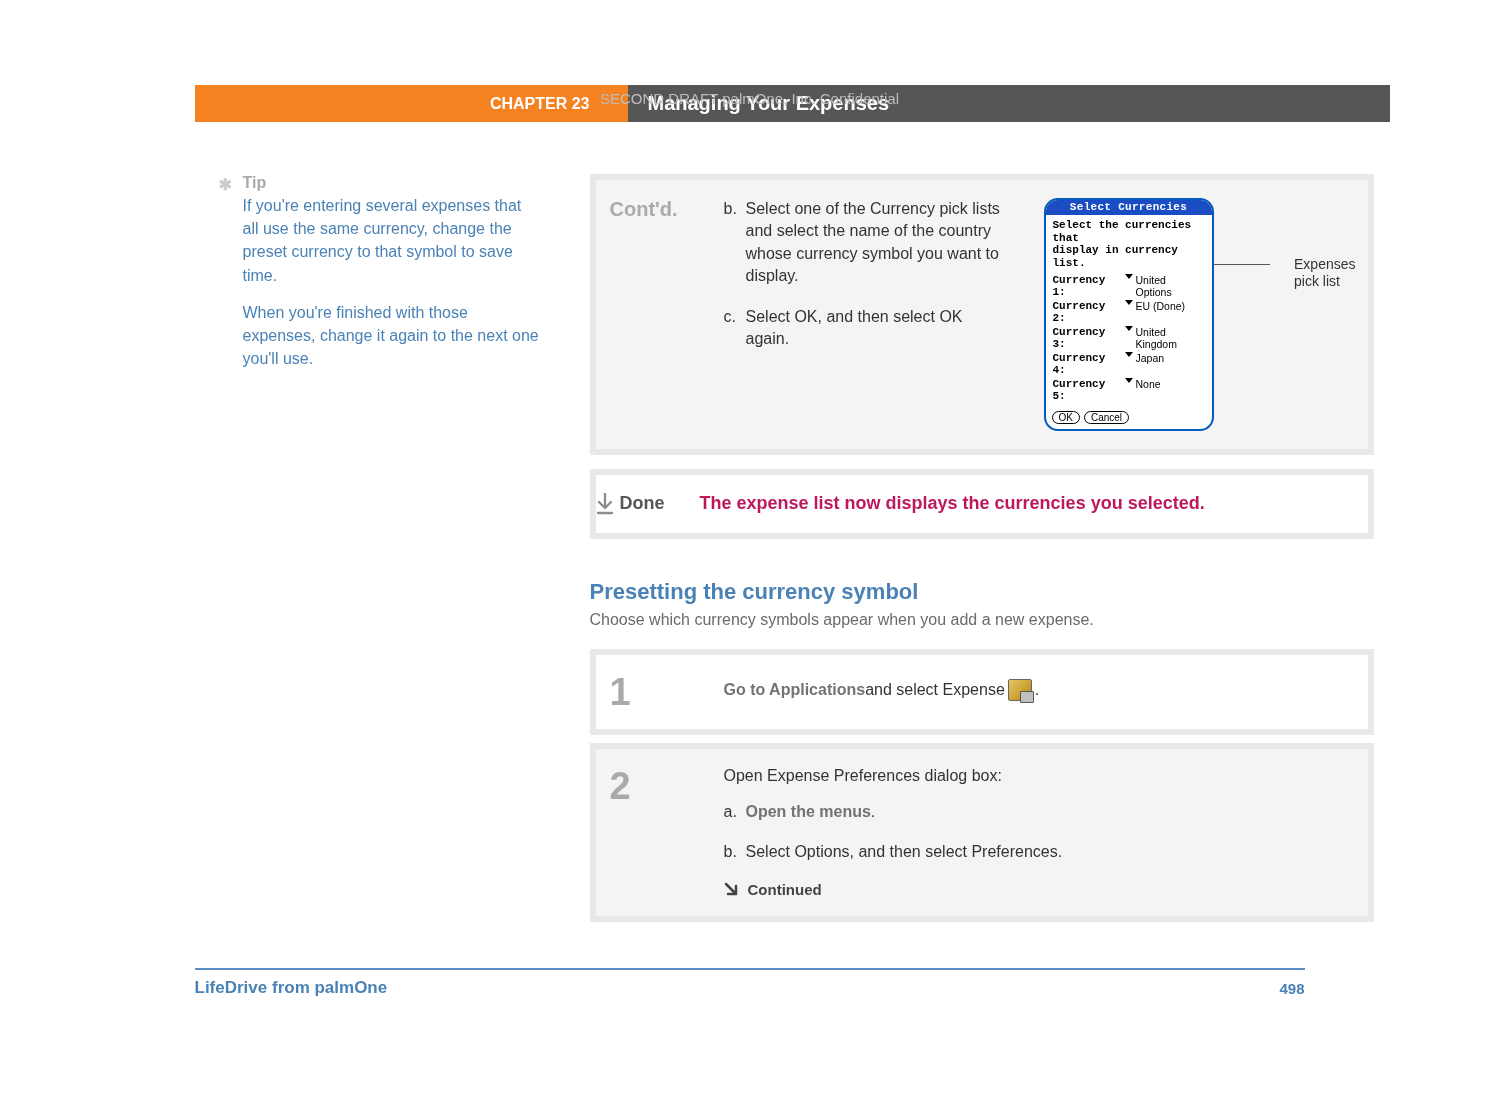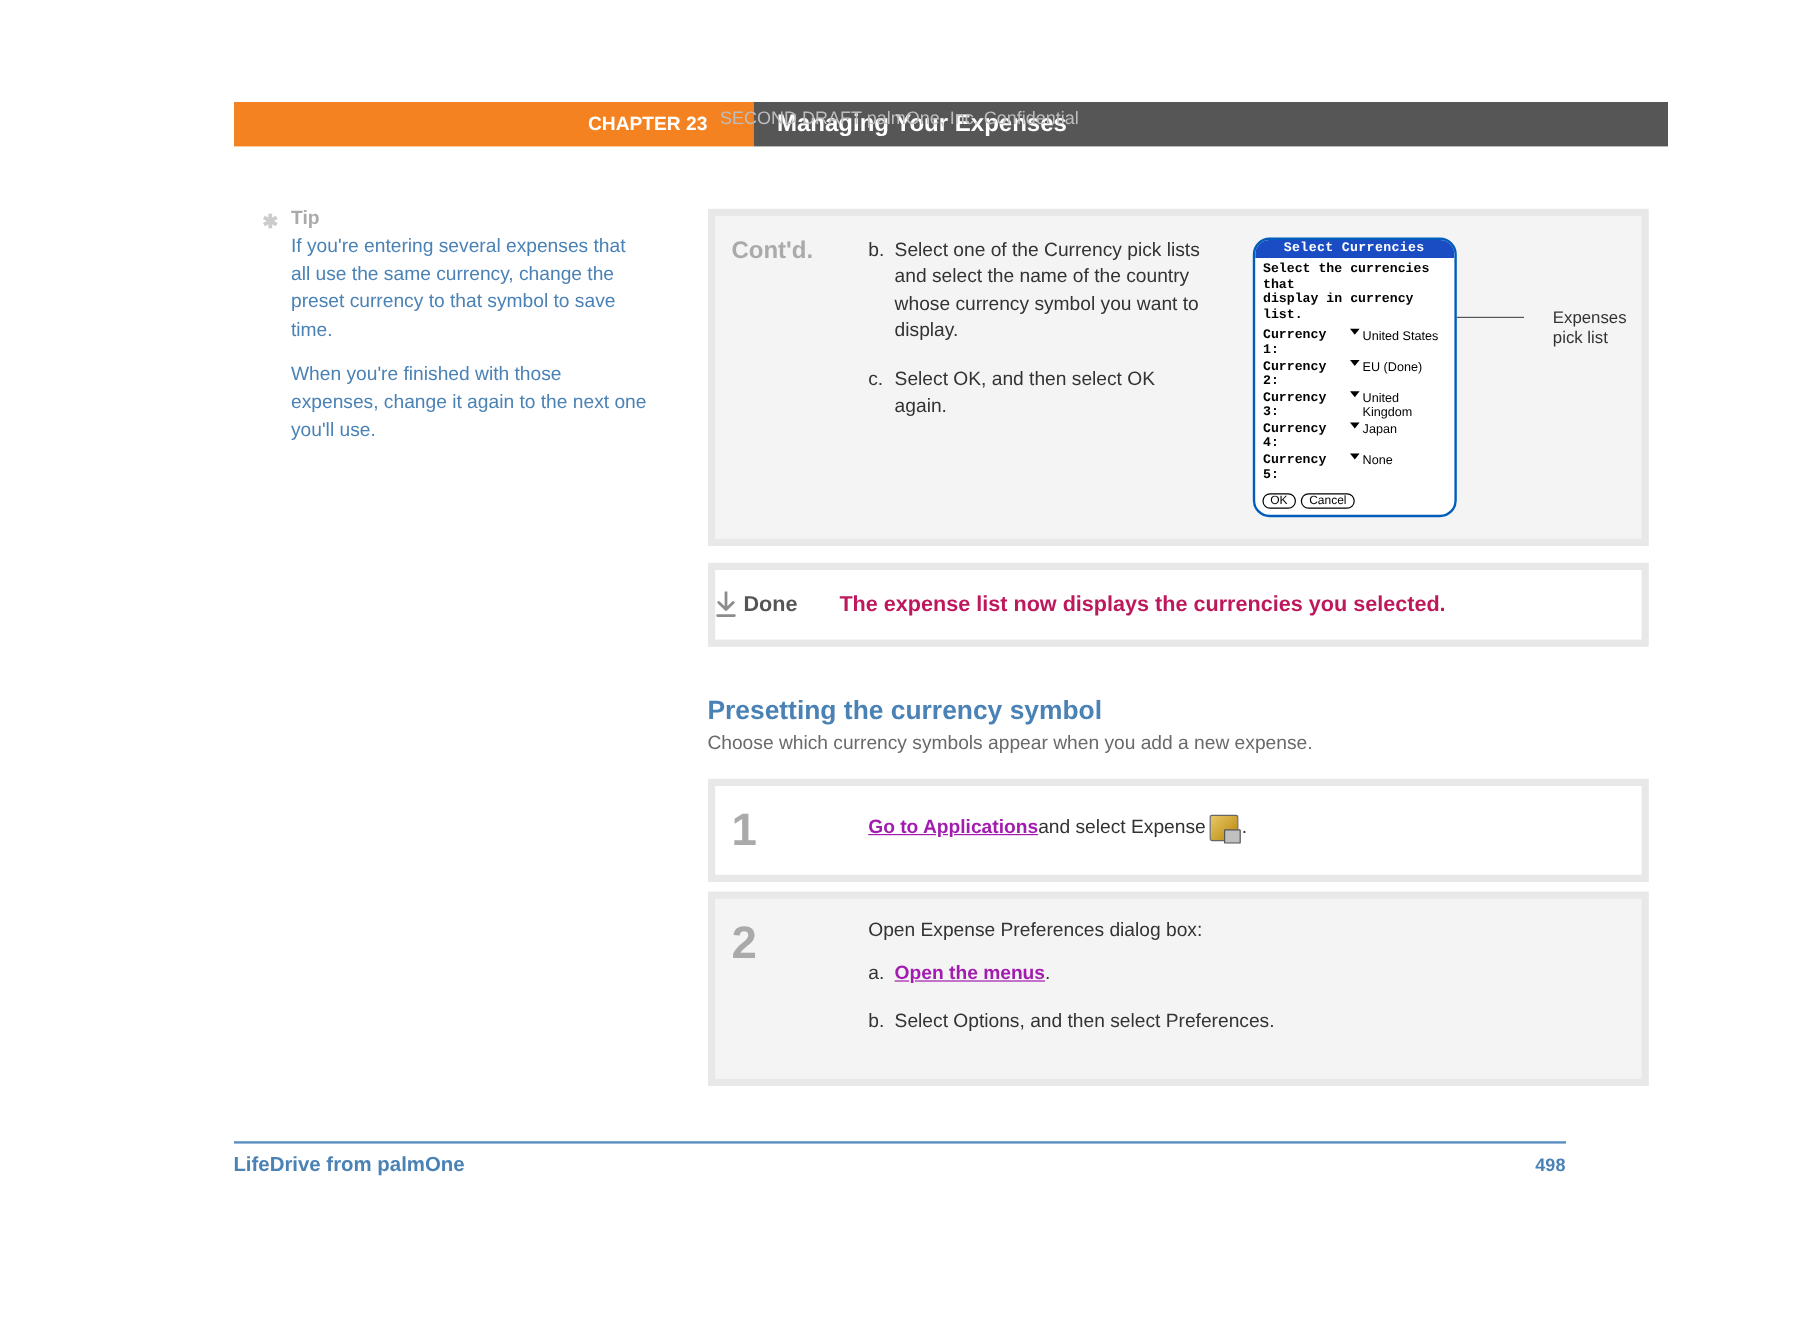--- a/index.html
+++ b/index.html
@@ -39,21 +39,21 @@
 .palm-shot .btns{padding:4px 6px 5px 6px;display:flex;gap:4px}
 .palm-shot .btn{border:1px solid #000;border-radius:9px;padding:0 6px;font-size:10px;font-family:Arial,sans-serif}
 .done-box{background:#e8e8e8;padding:6px;margin-top:14px}
 .done-box .inner{background:#fff;display:flex;align-items:center;padding:18px 10px 18px 0}
 .done-icon{flex:0 0 24px;color:#8c8c8c}
 .done-icon svg{display:block}
 .done-label{flex:0 0 80px;color:#555;font-weight:700;font-size:18px}
 .done-text{flex:1;color:#be185d;font-weight:700;font-size:18px}
 .sect-head{color:#4a82b6;font-weight:700;font-size:22px;margin:40px 0 6px 0}
 .sect-sub{color:#6a6a6a;font-size:16px;margin:0 0 20px 0}
-.linkish{font-weight:700;text-decoration:underline;color:#a21caf}
+.linkish{font-weight:700;color:#737373}
 .step1-line{font-size:16px;display:flex;align-items:center;flex-wrap:nowrap;gap:0}
 .step1-line span{white-space:nowrap}
 .exp-icon{width:22px;height:20px;display:inline-block;vertical-align:middle;background:linear-gradient(135deg,#e8c766 0%,#b8860b 100%);border:1px solid #666;border-radius:2px;position:relative;margin:0 3px}
 .exp-icon::after{content:"";position:absolute;right:-3px;bottom:-3px;width:12px;height:10px;background:#c0c0c0;border:1px solid #555;border-radius:1px}
 .step2 .intro{font-size:16px;margin-bottom:16px}
 .continued{display:flex;align-items:center;margin-top:10px;font-weight:700;color:#444;font-size:15px}
 .continued svg{margin-right:8px}
 .footer{display:flex;align-items:center;margin:46px 85px 0 85px;border-top:2px solid #5a8fc2;padding-top:8px}
 .footer .prod{color:#4a82b6;font-weight:700;font-size:17px;flex:1}
 .footer .pg{color:#4a82b6;font-size:15px;font-weight:600}
@@ -104,21 +104,21 @@
             <div class="palm-shot">
               <div class="hdr">Select Currencies</div>
               <div class="msg">
                 <div>Select the currencies that</div>
                 <div>display in currency list.</div>
               </div>
               <div class="rows">
                 <div class="row">
                     <span class="lbl">Currency 1:</span>
                     <span class="arrow"></span>
-                    <span class="val">United States</span>
+                    <span class="val">United Options</span>
                   </div>
                 <div class="row">
                     <span class="lbl">Currency 2:</span>
                     <span class="arrow"></span>
                     <span class="val">EU (Done)</span>
                   </div>
                 <div class="row">
                     <span class="lbl">Currency 3:</span>
                     <span class="arrow"></span>
                     <span class="val">United Kingdom</span>
@@ -190,20 +190,26 @@
                 <span class="letter">a.</span>
                 <span>
                   <span class="linkish">Open the menus</span><span>.</span>
                 </span>
               </li>
               <li>
                 <span class="letter">b.</span>
                 <span>Select Options, and then select Preferences.</span>
               </li>
             </ol>
+            <div class="continued">
+              <svg width="16" height="16" viewBox="0 0 16 16">
+                  <path d="M2 2 L12 12 M12 12 V4 M12 12 H4" stroke="#444" stroke-width="2.5" fill="none" stroke-linecap="round"></path>
+                </svg>
+              <span>Continued</span>
+            </div>
           </div>
         </div>
       </div>
 
     </main>
   </div>
 
   <div class="footer">
     <div class="prod">LifeDrive from palmOne</div>
     <div class="pg">498</div>

